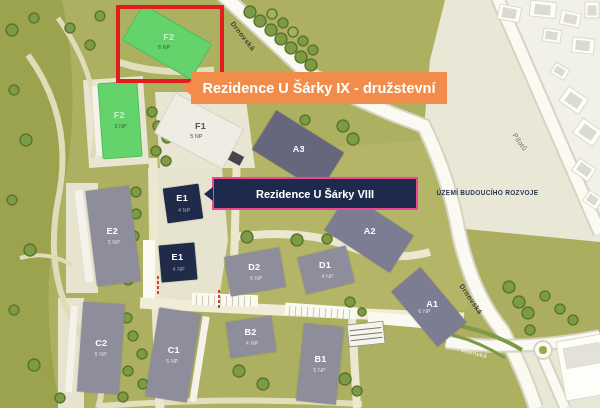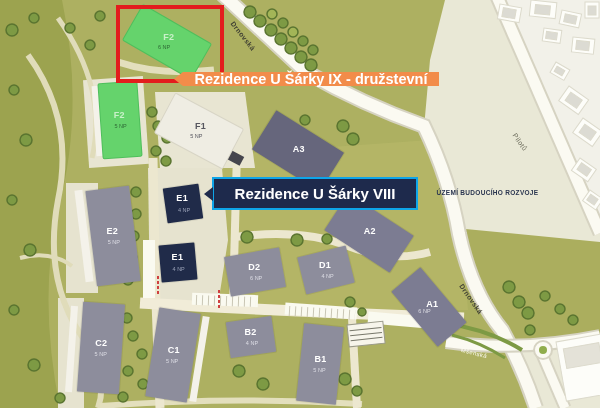--- a/index.html
+++ b/index.html
@@ -18,24 +18,24 @@
   .navy .bnp{color:#98a0b6;}
   .green{background:#65d36c;box-shadow:0 0 0 1px #4fbf5c;}
   .green .bid{color:#c9f1c9;}
   .green .bnp{color:#2f6b36;}
   .light{background:#efede3;box-shadow:0 0 0 1px #d8d5c6;}
   .light .bid,.light .bnp{color:#56565f;}
   .strip{position:absolute;z-index:3;background:#f4f2ea;}
   #red-box{position:absolute;left:116px;top:5px;width:100px;height:70px;border:4px solid #e31d1d;z-index:5;background:transparent;}
   .banner{position:absolute;z-index:6;display:flex;align-items:center;justify-content:center;
           color:#fff;font-weight:bold;white-space:nowrap;}
-  #banner-ix{left:183px;top:72px;width:256px;height:14px;background:#f28c4a;font-size:14.5px;}
+  #banner-ix{left:191px;top:72px;width:256px;height:32px;background:#f28c4a;font-size:14.5px;}
   #banner-ix::before{content:"";position:absolute;left:-9px;top:50%;margin-top:-7px;
       border-top:7px solid transparent;border-bottom:7px solid transparent;border-right:9px solid #f28c4a;}
-  #banner-viii{left:212px;top:177px;width:202px;height:29px;background:#1e2a4c;border:2px solid #0ea5e9;font-size:15px;}
+  #banner-viii{left:212px;top:177px;width:202px;height:29px;background:#1e2a4c;border:2px solid #ec4899;font-size:11px;}
   #banner-viii::before{content:"";position:absolute;left:-10px;top:50%;margin-top:-7px;
       border-top:7px solid transparent;border-bottom:7px solid transparent;border-right:9px solid #1e2a4c;}
   .roadlabel{position:absolute;z-index:4;transform:translate(-50%,-50%) rotate(var(--r,0deg));
       font-size:7px;color:#3f3f33;font-weight:bold;letter-spacing:.4px;white-space:nowrap;}
   #label-pilotu{color:#6a6a5a;font-weight:normal;}
   #label-msenska{color:#fbfaf0;font-weight:normal;font-size:6px;}
   #future-label{position:absolute;left:430px;top:189px;width:115px;z-index:4;text-align:center;
       font-size:6.5px;font-weight:bold;color:#2a3550;letter-spacing:.3px;}
 </style>
 </head>

